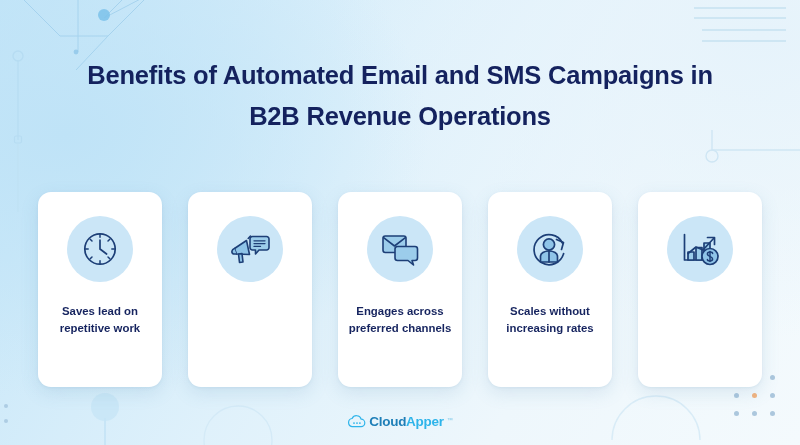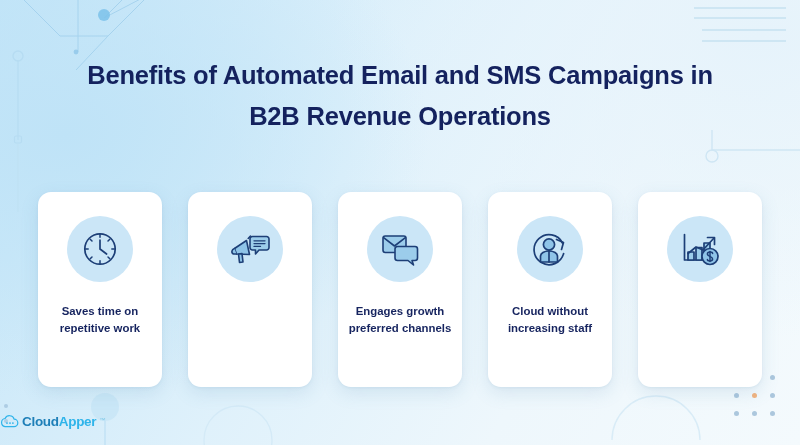--- a/index.html
+++ b/index.html
@@ -114,20 +114,21 @@
     line-height: 16.5px;
   }
 
   
   .logo {
     position: absolute;
     left: 0; right: 0;
     bottom: 16px;
     display: flex;
     align-items: center;
+    justify-content: center;
     gap: 3px;
   }
   .logo-mark { display: block; }
   .logo-text {
     font-size: 13.5px;
     font-weight: bold;
     color: #2eb4ea;
     letter-spacing: -0.3px;
   }
   .logo-text .dark { color: #1e7fb8; }
@@ -216,21 +217,21 @@
             <line x1="20" y1="31.8" x2="20" y2="34.4"></line>
             <line x1="5.6" y1="20" x2="8.2" y2="20"></line>
             <line x1="31.8" y1="20" x2="34.4" y2="20"></line>
             <line x1="10.2" y1="10.2" x2="12" y2="12"></line>
             <line x1="28" y1="28" x2="29.8" y2="29.8"></line>
             <line x1="29.8" y1="10.2" x2="28" y2="12"></line>
             <line x1="12" y1="28" x2="10.2" y2="29.8"></line>
           </g>
         </svg>
       </div>
-      <div class="card-label">Saves time on repetitive work</div>
+      <div class="card-label">Saves lead on repetitive work</div>
     </div>
 
     <div class="card">
       <div class="icon-circle">
         <svg width="42" height="40" viewBox="0 0 42 40" fill="none" stroke="#1d3f77" stroke-width="1.6" stroke-linejoin="round" stroke-linecap="round">
 
           <path d="M5.5 19.5 L17.5 11.5 L20.5 25.5 L7.5 25 Z" fill="#8fc4e8"></path>
 
           <path d="M5.5 19.5 C2.5 20.2 2 24 4.5 25 L7.5 25" fill="#8fc4e8"></path>
 
@@ -251,37 +252,37 @@
     <div class="card">
       <div class="icon-circle">
         <svg width="42" height="40" viewBox="0 0 42 40" fill="none" stroke="#1d3f77" stroke-width="1.6" stroke-linejoin="round" stroke-linecap="round">
 
           <rect x="4" y="7" width="23" height="16.5" rx="2.2" fill="#9ccdeb"></rect>
           <path d="M4.6 8.6 L15.5 17 L26.4 8.6"></path>
 
           <path d="M18.5 17.5 H36 A2.5 2.5 0 0 1 38.5 20 V29 A2.5 2.5 0 0 1 36 31.5 H33 L34.5 36 L29 31.5 H18.5 A2.5 2.5 0 0 1 16 29 V20 A2.5 2.5 0 0 1 18.5 17.5 Z" fill="#9ccdeb"></path>
         </svg>
       </div>
-      <div class="card-label">Engages growth preferred channels</div>
+      <div class="card-label">Engages across preferred channels</div>
     </div>
 
     <div class="card">
       <div class="icon-circle">
         <svg width="42" height="40" viewBox="0 0 42 40" fill="none" stroke="#1d3f77" stroke-width="1.7" stroke-linejoin="round" stroke-linecap="round">
 
           <path d="M33.5 14 A15 15 0 1 0 34.6 24.5"></path>
           <path d="M27.5 10.5 L34.5 13.5 L32.5 20.5"></path>
 
           <circle cx="20" cy="15.5" r="5.6" fill="#8fc4e8"></circle>
 
           <path d="M11.5 33 V27.5 C11.5 24.2 15.2 22 20 22 C24.8 22 28.5 24.2 28.5 27.5 V33 Z" fill="#8fc4e8"></path>
           <path d="M20 22 V33"></path>
         </svg>
       </div>
-      <div class="card-label">Cloud without increasing staff</div>
+      <div class="card-label">Scales without increasing rates</div>
     </div>
 
     <div class="card">
       <div class="icon-circle">
         <svg width="42" height="40" viewBox="0 0 42 40" fill="none" stroke="#1d3f77" stroke-width="1.7" stroke-linejoin="round" stroke-linecap="round">
 
           <path d="M5.5 5.5 V31 H34"></path>
 
           <rect x="9" y="23" width="6" height="8" fill="#9ccdeb"></rect>
           <rect x="17" y="18.5" width="6" height="12.5" fill="#9ccdeb"></rect>

